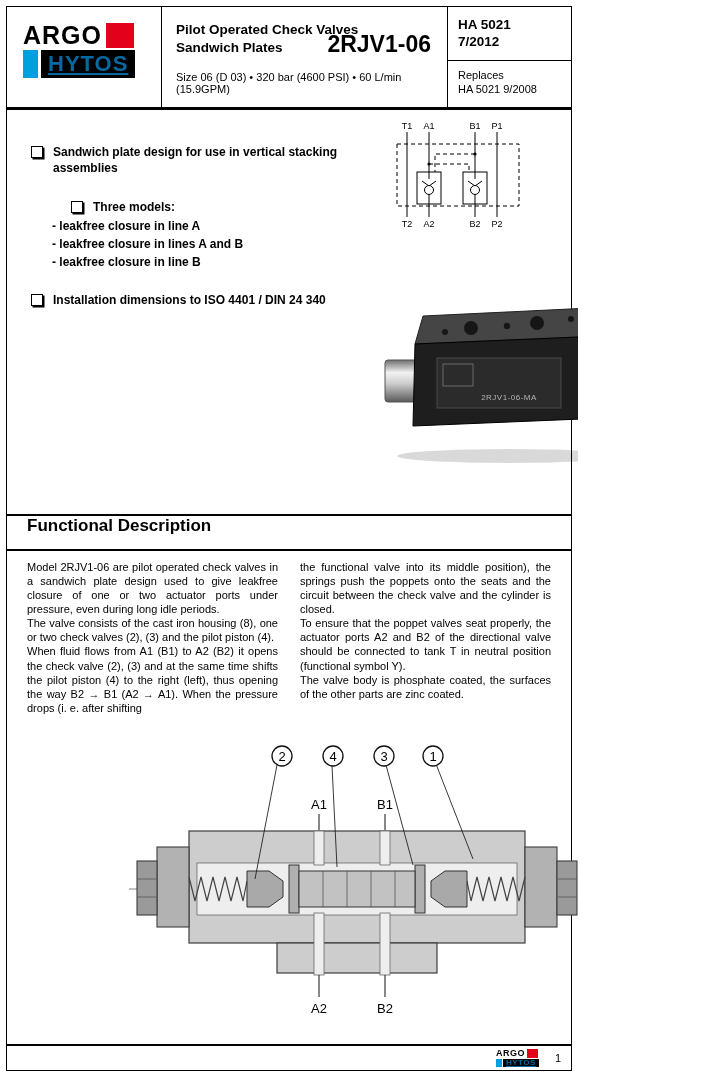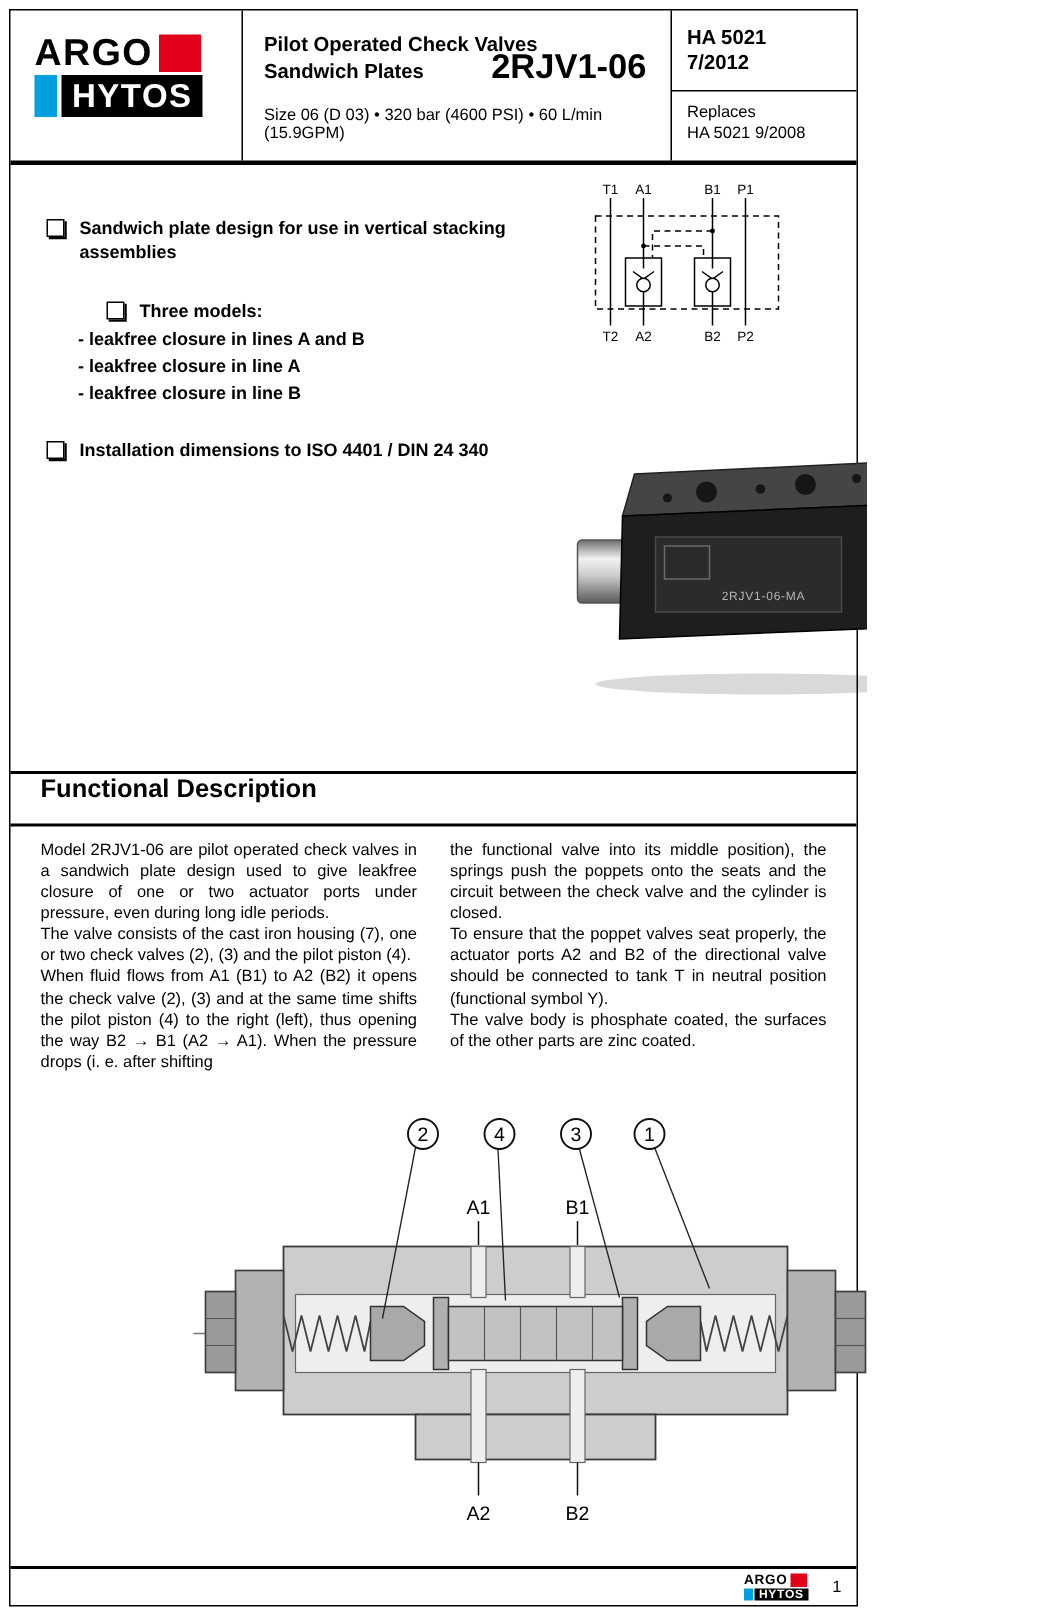--- a/index.html
+++ b/index.html
@@ -12,22 +12,22 @@
   .header{position:absolute;top:0;left:0;right:0;height:103px;
           border-bottom:3px solid #000;box-sizing:border-box;display:flex;}
   .logo-cell{width:155px;border-right:1.5px solid #000;box-sizing:border-box;
              padding:16px 0 0 16px;}
   .logo{display:inline-block;}
   .logo-row{display:flex;align-items:stretch;}
   .logo-argo{font-weight:bold;font-size:25px;letter-spacing:1px;line-height:1;}
   .logo-red{width:28px;background:#e2001a;margin-left:4px;}
   .logo-row2{margin-top:2px;}
   .logo-cyan{width:15px;background:#00a0de;margin-right:3px;}
-  .logo-hytos{background:#000;color:#ffffff;font-weight:bold;font-size:22px;
-              letter-spacing:1px;padding:2px 7px;line-height:1.1;}
+  .logo-hytos{background:#000;color:#0369a1;font-weight:bold;font-size:22px;
+              letter-spacing:1px;padding:2px 7px;line-height:1.1;text-decoration:underline;}
   .title-cell{flex:1;position:relative;padding:14px 14px 0 14px;box-sizing:border-box;}
   .title-line{font-weight:bold;font-size:13.5px;line-height:1.3;}
   .subtitle{position:absolute;left:14px;bottom:12px;font-size:11px;}
   .model{position:absolute;right:16px;top:24px;font-weight:bold;font-size:23px;margin-left:43px;}
   .doc-cell{width:124px;border-left:1.5px solid #000;box-sizing:border-box;
             padding:10px 0 0 10px;}
   .doc-num,.doc-date{font-weight:bold;font-size:13.5px;line-height:1.25;}
   .doc-divider{border-top:1.5px solid #000;margin:9px 0 7px -10px;}
   .replaces,.replaces-val{font-size:11px;line-height:1.3;}
 
@@ -127,22 +127,22 @@
       <div class="bullets">
         <div class="feature">
           <span class="fsquare"></span>
           <span class="ftext">Sandwich plate design for use in vertical stacking assemblies</span>
         </div>
         <div class="group2">
           <div class="feature" style="margin-bottom:2px;padding-left:40px;">
             <span class="fsquare"></span>
             <span class="ftext">Three models:</span>
           </div>
+          <div class="fsub">- leakfree closure in line A</div>
           <div class="fsub">- leakfree closure in lines A and B</div>
-          <div class="fsub">- leakfree closure in line A</div>
           <div class="fsub">- leakfree closure in line B</div>
         </div>
         <div class="feature">
           <span class="fsquare"></span>
           <span class="ftext">Installation dimensions to ISO 4401 / DIN 24 340</span>
         </div>
       </div>
 
       <svg class="symbol-svg" width="160" height="108" viewBox="0 0 160 108">
         <text x="16" y="9" text-anchor="middle">T1</text>
@@ -202,21 +202,21 @@
         <text x="130" y="104" class="plate-label">2RJV1-06-MA</text>
       </svg>
     </div>
 
     <div class="func-band">
       <span>Functional Description</span>
     </div>
     <div class="columns">
       <div class="col">
         <p>Model 2RJV1-06 are pilot operated check valves in a sandwich plate design used to give leakfree closure of one or two actuator ports under pressure, even during long idle periods.</p>
-        <p>The valve consists of the cast iron housing (7), one or two check valves (2), (3) and the pilot piston (4).</p>
+        <p>The valve consists of the cast iron housing (8), one or two check valves (2), (3) and the pilot piston (4).</p>
         <p>When fluid flows from A1 (B1) to A2 (B2) it opens the check valve (2), (3) and at the same time shifts the pilot piston (4) to the right (left), thus opening the way B2 → B1 (A2 → A1). When the pressure drops (i. e. after shifting</p>
       </div>
       <div class="col">
         <p>the functional valve into its middle position), the springs push the poppets onto the seats and the circuit between the check valve and the cylinder is closed.</p>
         <p>To ensure that the poppet valves seat properly, the actuator ports A2 and B2 of the directional valve should be connected to tank T in neutral position (functional symbol Y).</p>
         <p>The valve body is phosphate coated, the surfaces of the other parts are zinc coated.</p>
       </div>
     </div>
 
     <div class="drawing">

